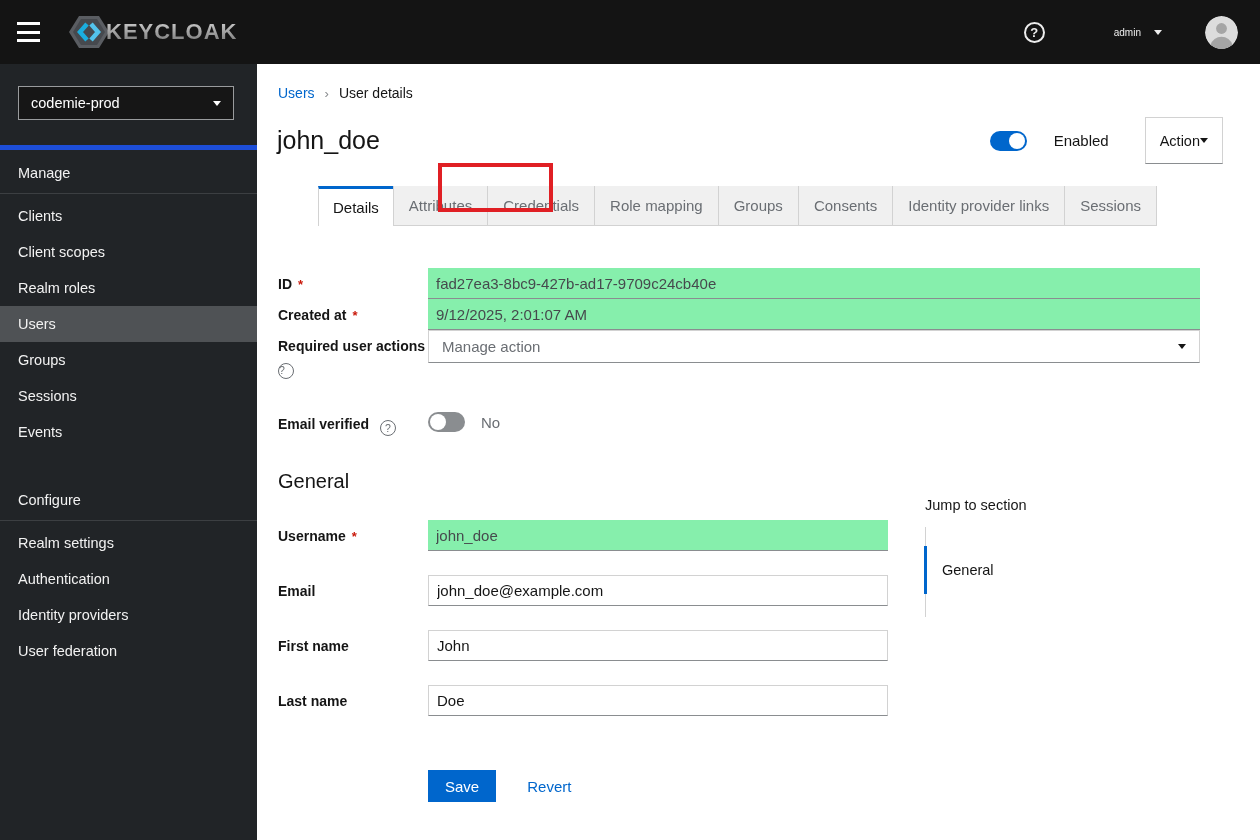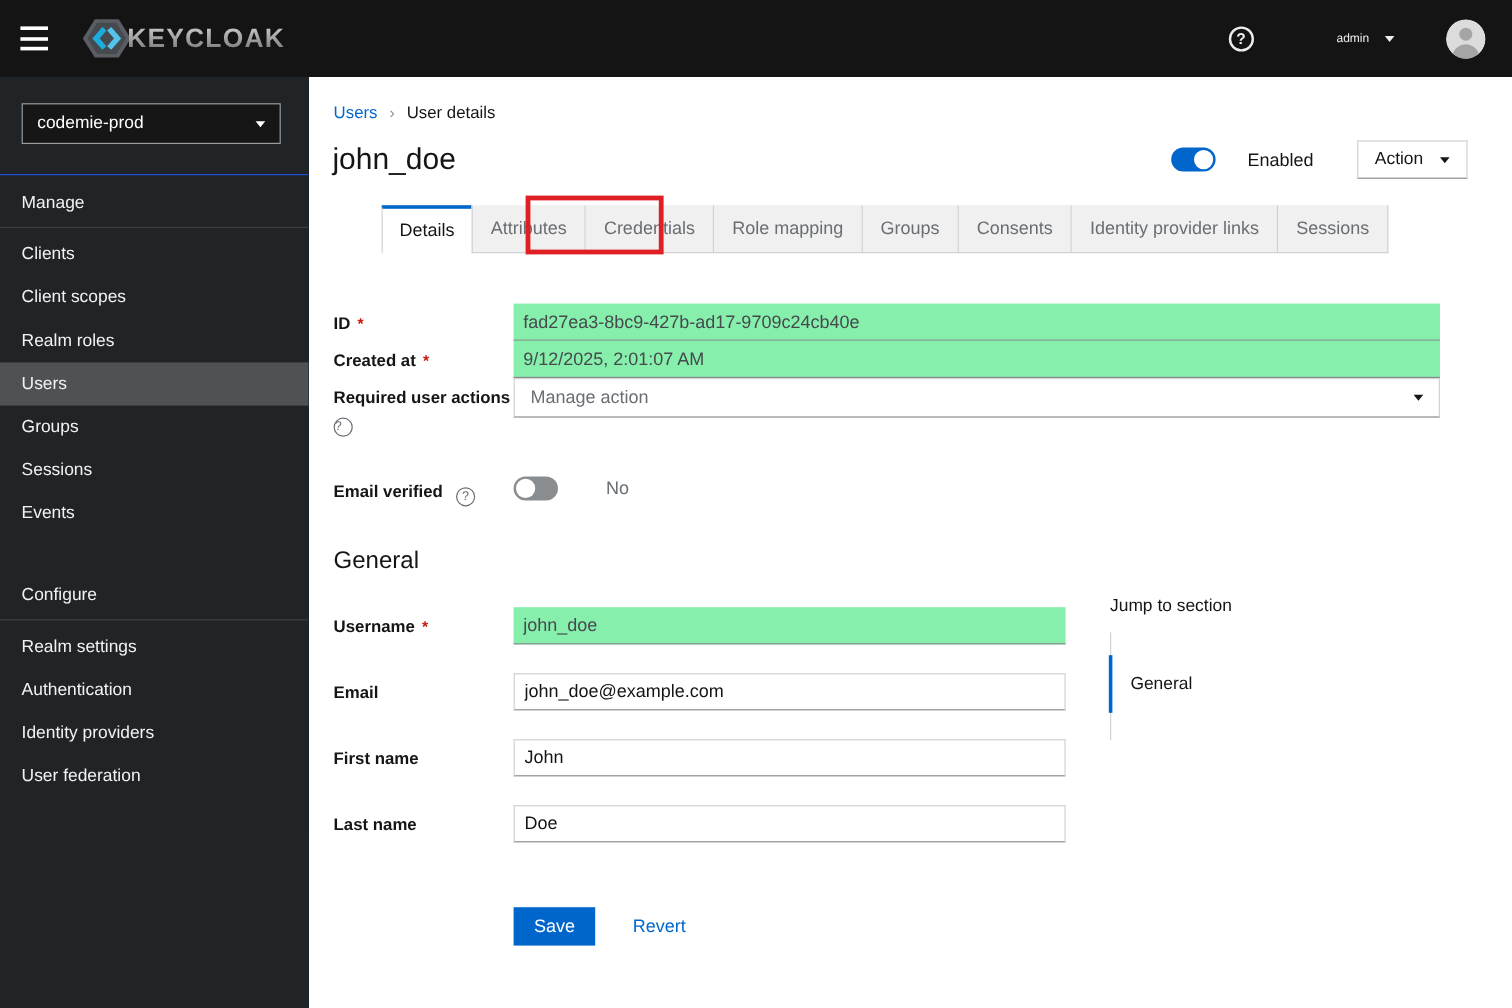--- a/index.html
+++ b/index.html
@@ -16,21 +16,21 @@
   .topbar-right { margin-left:auto; display:flex; align-items:center; }
   .help-circle { width:21px; height:21px; border:2px solid #ededed; border-radius:50%; color:#ededed; font-size:13px; font-weight:700; display:flex; align-items:center; justify-content:center; cursor:pointer; }
   .user-menu { display:flex; align-items:center; margin-left:69px; cursor:pointer; }
   .user-name { color:#ededed; font-size:10px; }
   .caret { width:0; height:0; border-left:4.5px solid transparent; border-right:4.5px solid transparent; border-top:5px solid currentColor; display:inline-block; }
   .user-menu .caret { margin-left:13px; color:#ededed; }
   .avatar { width:33px; height:33px; border-radius:50%; margin-left:43px; margin-right:22px; cursor:pointer; }
 
   
   .sidebar { position:fixed; top:64px; left:0; bottom:0; width:257px; background:#212427; z-index:30; }
-  .realm-wrap { padding:22px 18px 25px 18px; border-bottom:1px solid #1d4ed8; }
+  .realm-wrap { padding:22px 18px 25px 18px; border-bottom:5px solid #1d4ed8; }
   .realm-select { width:216px; height:34px; background:#161616; border:1px solid #999b9d; color:#fff; font-size:14.5px; display:flex; align-items:center; padding:0 12px; cursor:pointer; }
   .realm-select .caret { margin-left:auto; color:#fff; }
   .nav-section-title { color:#f2f2f2; font-size:14.5px; padding:15px 18px 12px 18px; }
   .nav-section-divider { border-bottom:1px solid #3c3f42; }
   .nav-list { list-style:none; padding-top:4px; }
   .nav-item { height:36px; line-height:36px; padding-left:18px; color:#f2f2f2; font-size:14.5px; cursor:pointer; }
   .nav-item.active { background:#4f5255; }
   .configure-group { margin-top:27px; }
 
   
@@ -41,21 +41,21 @@
   .crumb-current { color:#151515; }
 
   .page-head { display:flex; align-items:center; padding:16px 37px 0 20px; }
   .page-title { font-size:25px; font-weight:500; color:#151515; }
   .head-right { margin-left:auto; display:flex; align-items:center; }
   .toggle { width:37px; height:20px; border-radius:10px; position:relative; cursor:pointer; flex:none; }
   .toggle .knob { position:absolute; top:2px; width:16px; height:16px; border-radius:50%; background:#fff; }
   .toggle.on { background:#0066cc; } .toggle.on .knob { right:2px; }
   .toggle.off { background:#8a8d90; } .toggle.off .knob { left:2px; }
   .enabled-label { font-size:15px; margin-left:27px; }
-  .action-btn { margin-left:36px; height:32px; background:#fff; border:1px solid #d2d2d2; border-bottom-color:#8a8d90; font-size:14.5px; color:#151515; padding:0 14px; display:flex; align-items:center; gap:14px; cursor:pointer; font-family:inherit; }
+  .action-btn { margin-left:36px; height:47px; background:#fff; border:1px solid #d2d2d2; border-bottom-color:#8a8d90; font-size:14.5px; color:#151515; padding:0 14px; display:flex; align-items:center; cursor:pointer; font-family:inherit; }
   .action-btn .caret { color:#151515; }
 
   
   .tabs { display:flex; margin:22px 0 0 21px; height:40px; position:relative; }
   .tab { font-size:15px; padding:0 15px; display:flex; align-items:center; cursor:pointer; background:#f0f0f0; color:#6a6e73; border-left:1px solid #d2d2d2; border-bottom:1px solid #d2d2d2; }
   .tab:last-child { border-right:1px solid #d2d2d2; }
   .tab.active { background:#fff; color:#151515; border-top:3px solid #0066cc; border-bottom:none; border-left:1px solid #d2d2d2; padding:0 14px;margin-left:40px; }
   .annotation-box { position:absolute; left:181px; top:99px; width:115px; height:49px; border:4px solid #e01f24; z-index:20; pointer-events:none; }
 
   
@@ -66,21 +66,21 @@
   .help-q { display:inline-flex; width:16px; height:16px; border:1px solid #6a6e73; border-radius:50%; color:#6a6e73; font-size:10.5px; font-weight:700; align-items:center; justify-content:center; font-weight:400; cursor:pointer; }
   .label-help-below { display:block; margin-top:9px; }
   .inline-help { margin-left:7px; vertical-align:-3px; }
   .text-input { height:31px; width:772px; font-size:15px; font-family:inherit; padding:0 8px; color:#3c3f42; }
   .text-input.disabled { background:#86efac; border:none; border-bottom:1px solid #8a8d90; color:#464a4d; }
   .text-input.editable { background:#fff; border:1px solid #d2d2d2; border-bottom:1px solid #8a8d90; color:#151515; }
   .text-input.narrow { width:460px; }
   .select-box { height:33px; width:772px; background:#fff; border:1px solid #d2d2d2; border-bottom-color:#8a8d90; display:flex; align-items:center; padding:0 13px; cursor:pointer; }
   .select-placeholder { color:#6a6e73; font-size:15px; }
   .select-box .caret { margin-left:auto; color:#151515; }
-  .toggle-row { display:flex; align-items:center; margin-top:4px;gap:24px; }
+  .toggle-row { display:flex; align-items:center; margin-top:4px; }
   .toggle-state { font-size:15px; color:#6a6e73; margin-left:16px; }
   .row-email-verified { margin-bottom:34px; }
   .section-heading { font-size:20px; font-weight:500; color:#151515; margin:16px 0 27px 0; }
   .actions { margin-top:54px; display:flex; align-items:center; margin-left:150px; }
   .save-btn { background:#0066cc; color:#fff; border:none; font-size:15px; font-family:inherit; padding:0 17px; height:32px; cursor:pointer; }
   .revert-link { color:#0066cc; font-size:15px; text-decoration:none; margin-left:31px; cursor:pointer; }
 
   
   .jump-panel { position:absolute; left:668px; top:433px; width:290px; }
   .jump-heading { font-size:14.5px; color:#151515; }

